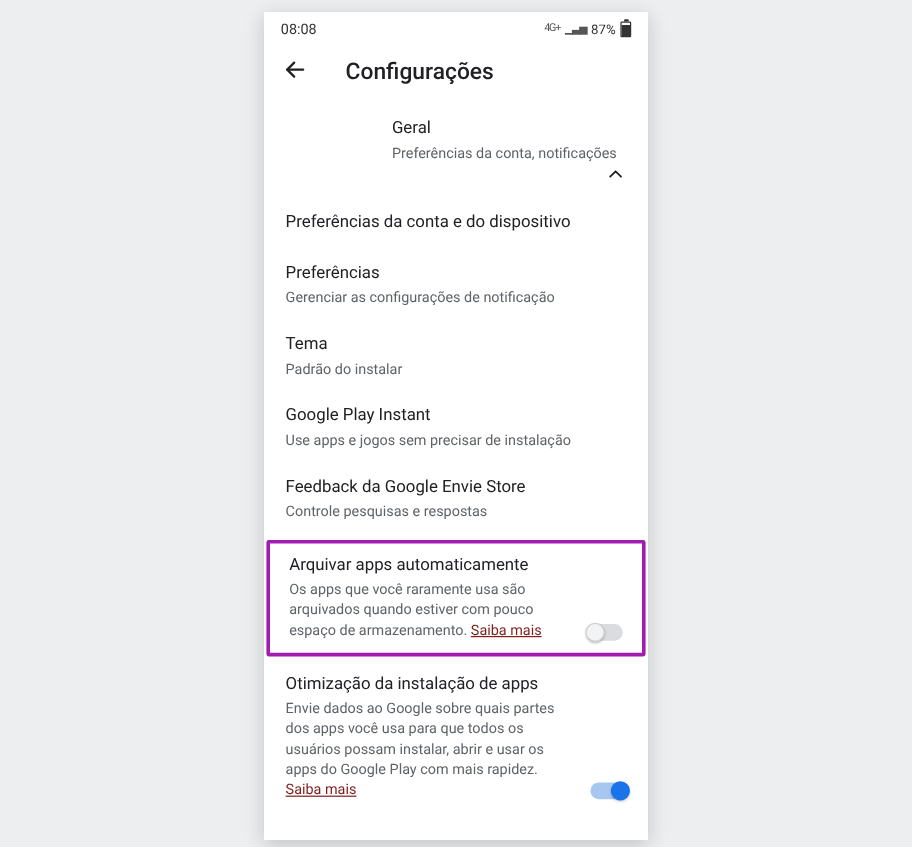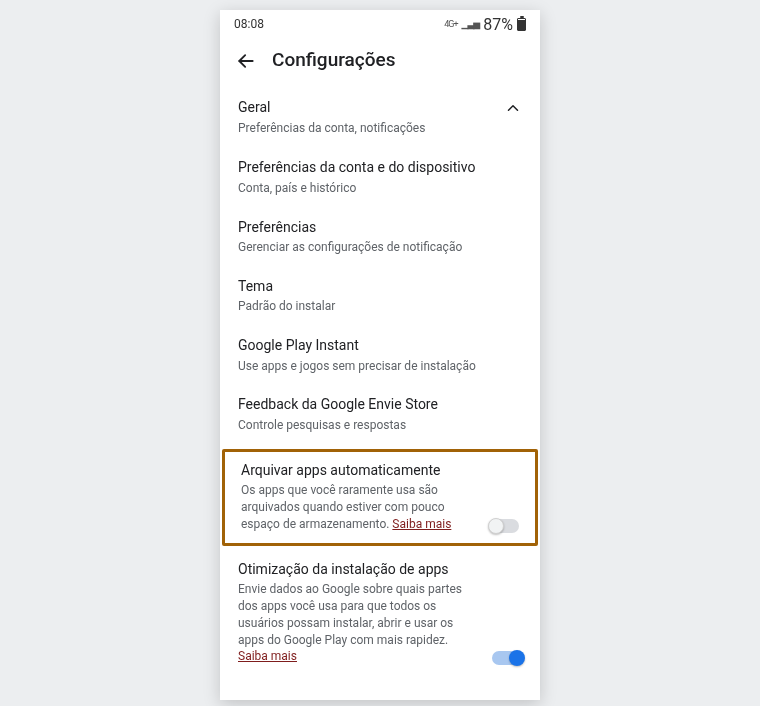--- a/index.html
+++ b/index.html
@@ -26,46 +26,47 @@
     height: 28px;
     display: flex;
     align-items: center;
     justify-content: space-between;
     padding: 0 14px;
     font-size: 12px;
     color: #333;
   }
   .statusbar .status-right { display: flex; align-items: center; gap: 4px; justify-content: flex-end; }
   .sig-icon { font-size: 9px; letter-spacing: -1px; color:#555; }
-  .batt-txt { font-size: 16px; }
+  .batt-txt { font-size: 11px; }
   .batt-icon {
     width: 9px; height: 13px; border:1px solid #333; border-radius:1px;
     position: relative; display:inline-block;
     background: linear-gradient(to top, #333 87%, transparent 87%);
   }
   .batt-icon::after{
     content:""; position:absolute; top:-3px; left:2px; width:4px; height:2px; background:#333; border-radius:1px;
   }
   .header {
     display: flex;
-    align-items: flex-end;
-    gap: 16px;
+    align-items: flex-start;
+    gap: 32px;
     padding: 10px 16px 12px 16px;
   }
   .back-arrow svg { width: 20px; height: 20px; display:block; }
   .header-title {
     font-size: 19px;
     font-weight: 500;
   }
   .content { padding: 4px 0 0 0; }
   .section-row {
     padding: 12px 18px 12px 18px;
     display: flex;
-    align-items: flex-start;
+    align-items: flex-end;
     justify-content: space-between;
+    flex-direction: column;
   }
   .section-row .txt { flex: 1; padding-right: 8px; }
   .list-item {
     padding: 11px 18px 11px 18px;
     display: flex;
     align-items: flex-end;
     justify-content: space-between;
   }
   .list-item .txt { flex: 1; padding-right: 10px; }
   .title-line {
@@ -78,21 +79,21 @@
     font-size: 12px;
     color: #5f6368;
     line-height: 1.4;
   }
   .sub-line .learn-more {
     text-decoration: underline;
     color: #7f1d1d;
   }
   .chev svg { width:18px; height:18px; display:block; }
   .highlight-box {
-    border: 3px solid #a16207;
+    border: 3px solid #a21caf;
     margin: 4px 2px;
     border-radius: 2px;
   }
   .highlight-box .list-item { padding: 10px 16px; }
   .toggle {
     width: 30px; height: 14px; border-radius: 10px; position: relative;
     flex: 0 0 auto;
   }
   .toggle .knob {
     width: 16px; height:16px; border-radius:50%; position:absolute; top:-1px;
@@ -138,21 +139,20 @@
       <span class="chev">
         <svg viewBox="0 0 24 24" fill="none" stroke="#202124" stroke-width="2" stroke-linecap="round" stroke-linejoin="round">
           <polyline points="6 15 12 9 18 15"></polyline>
         </svg>
       </span>
     </div>
 
     <div class="list-item">
       <div class="txt">
         <div class="title-line">Preferências da conta e do dispositivo</div>
-        <div class="sub-line">Conta, país e histórico</div>
       </div>
     </div>
 
     <div class="list-item">
       <div class="txt">
         <div class="title-line">Preferências</div>
         <div class="sub-line">Gerenciar as configurações de notificação</div>
       </div>
     </div>
 

